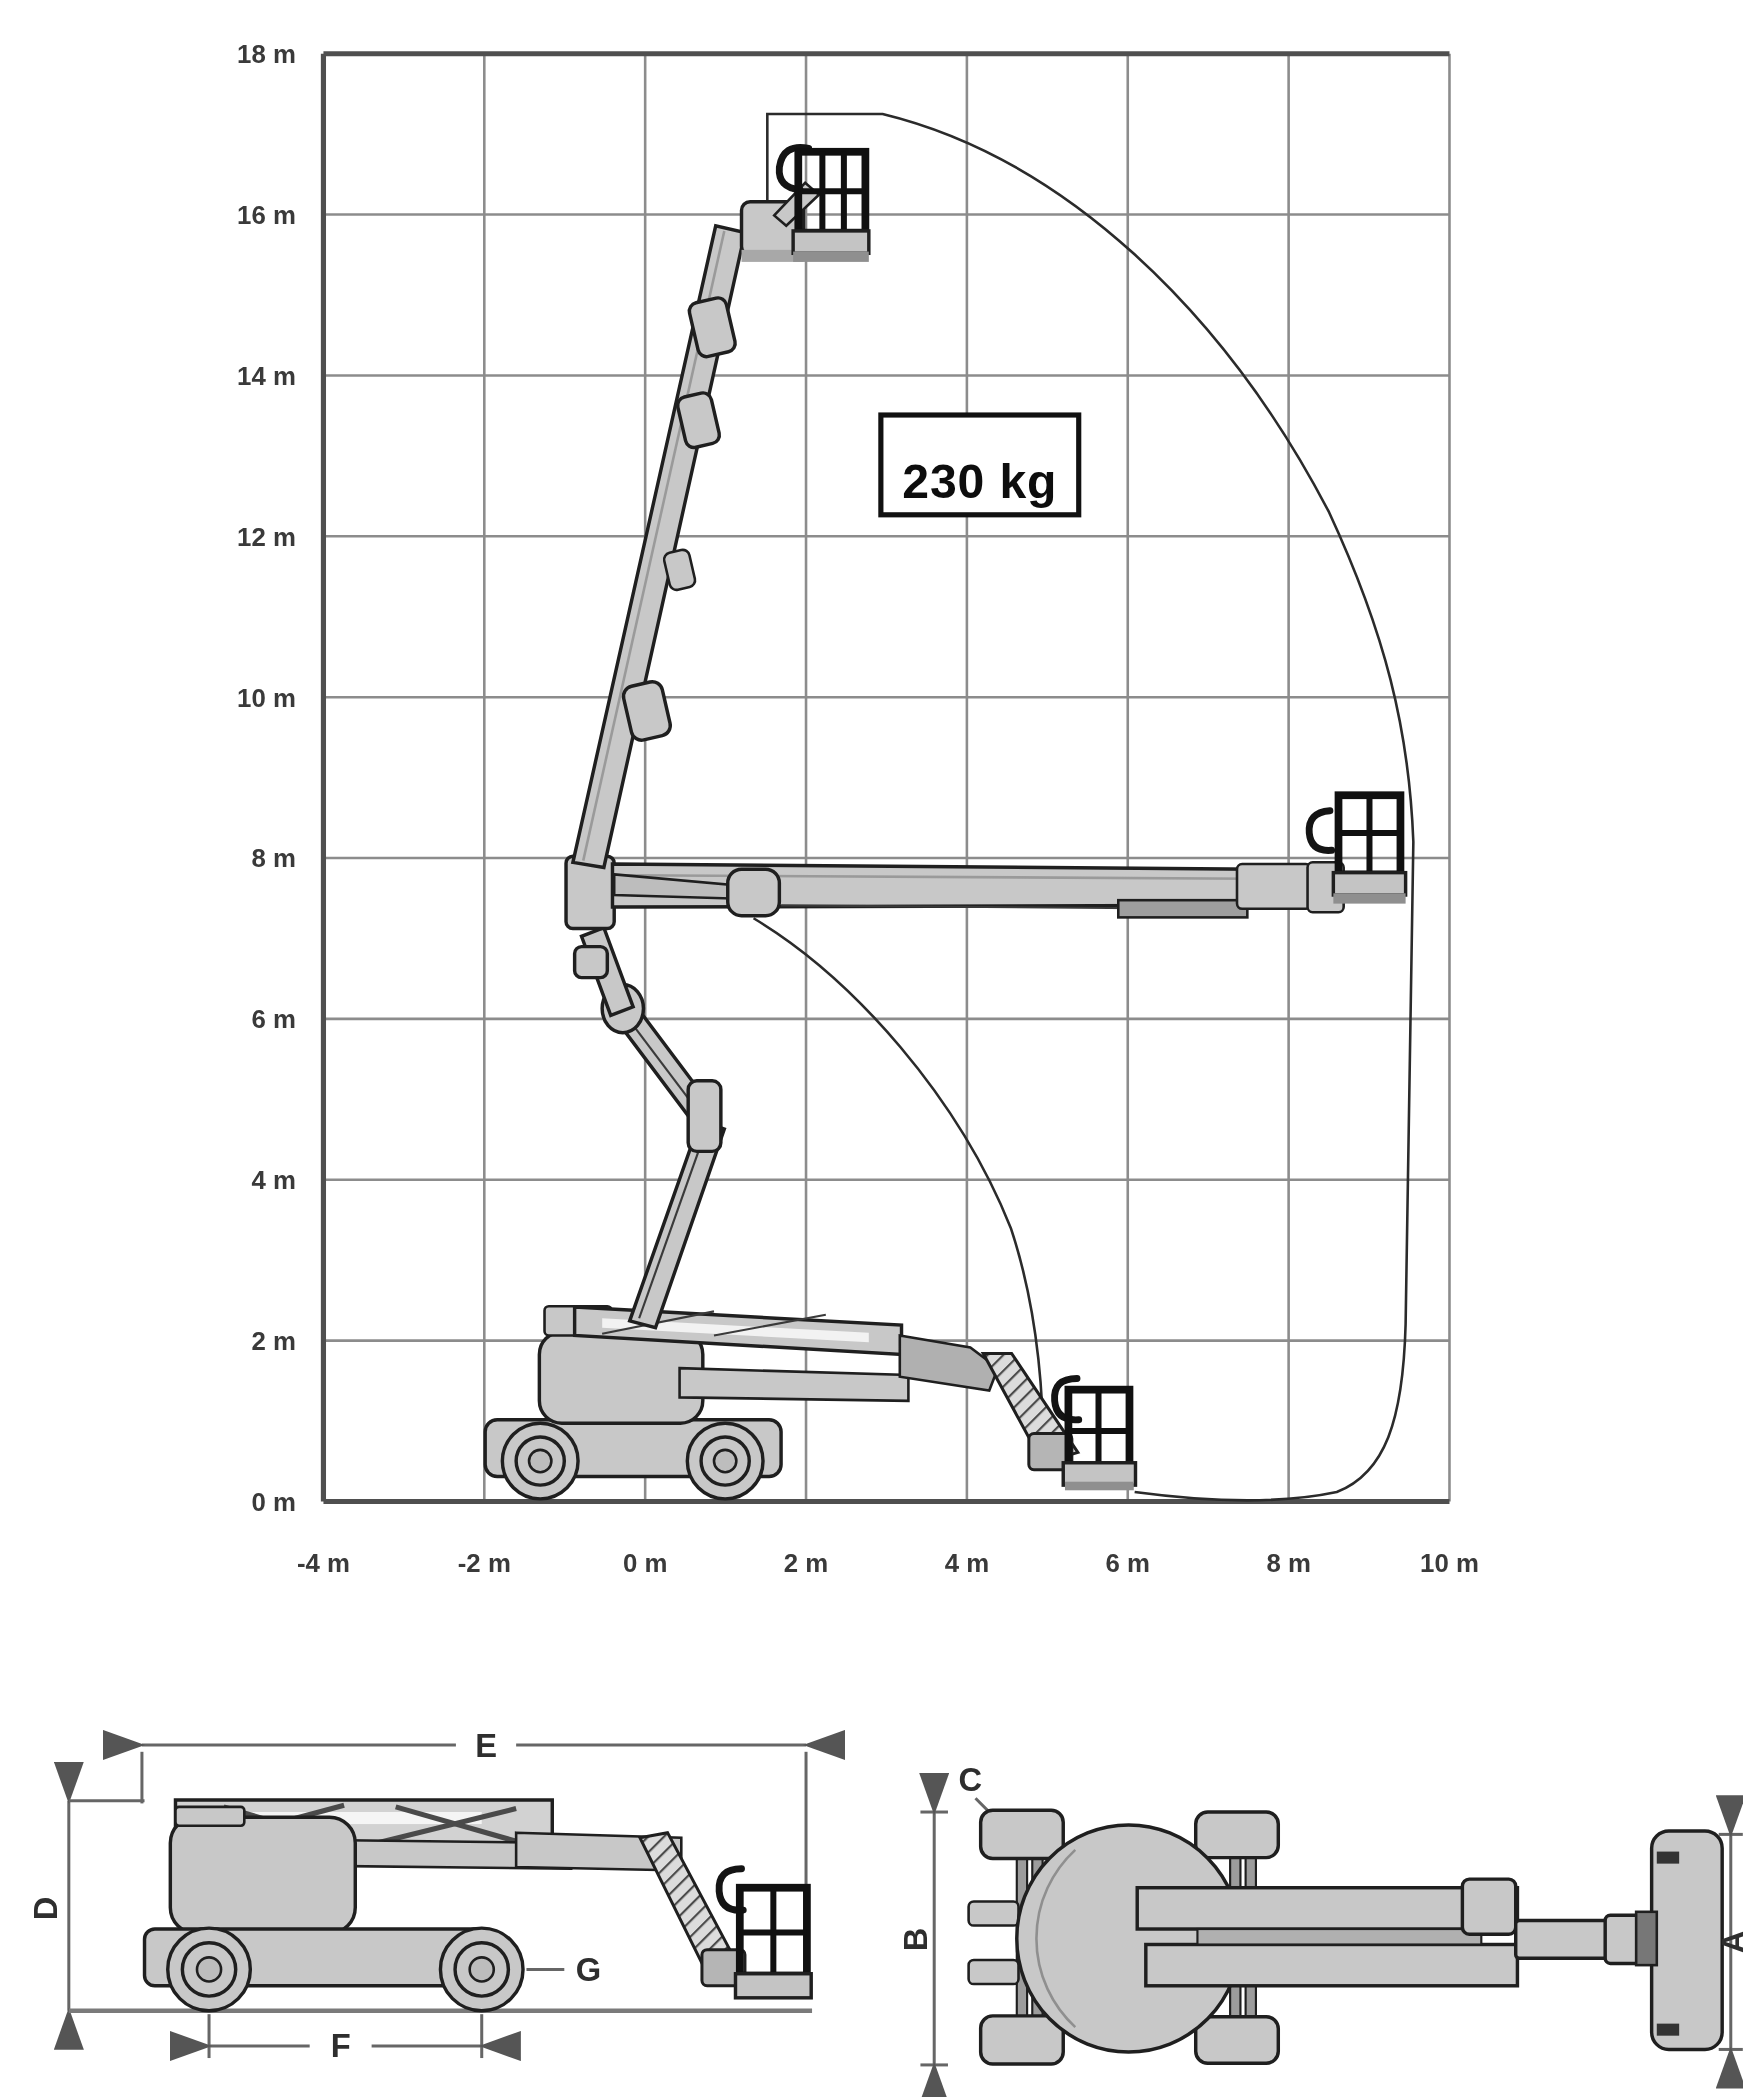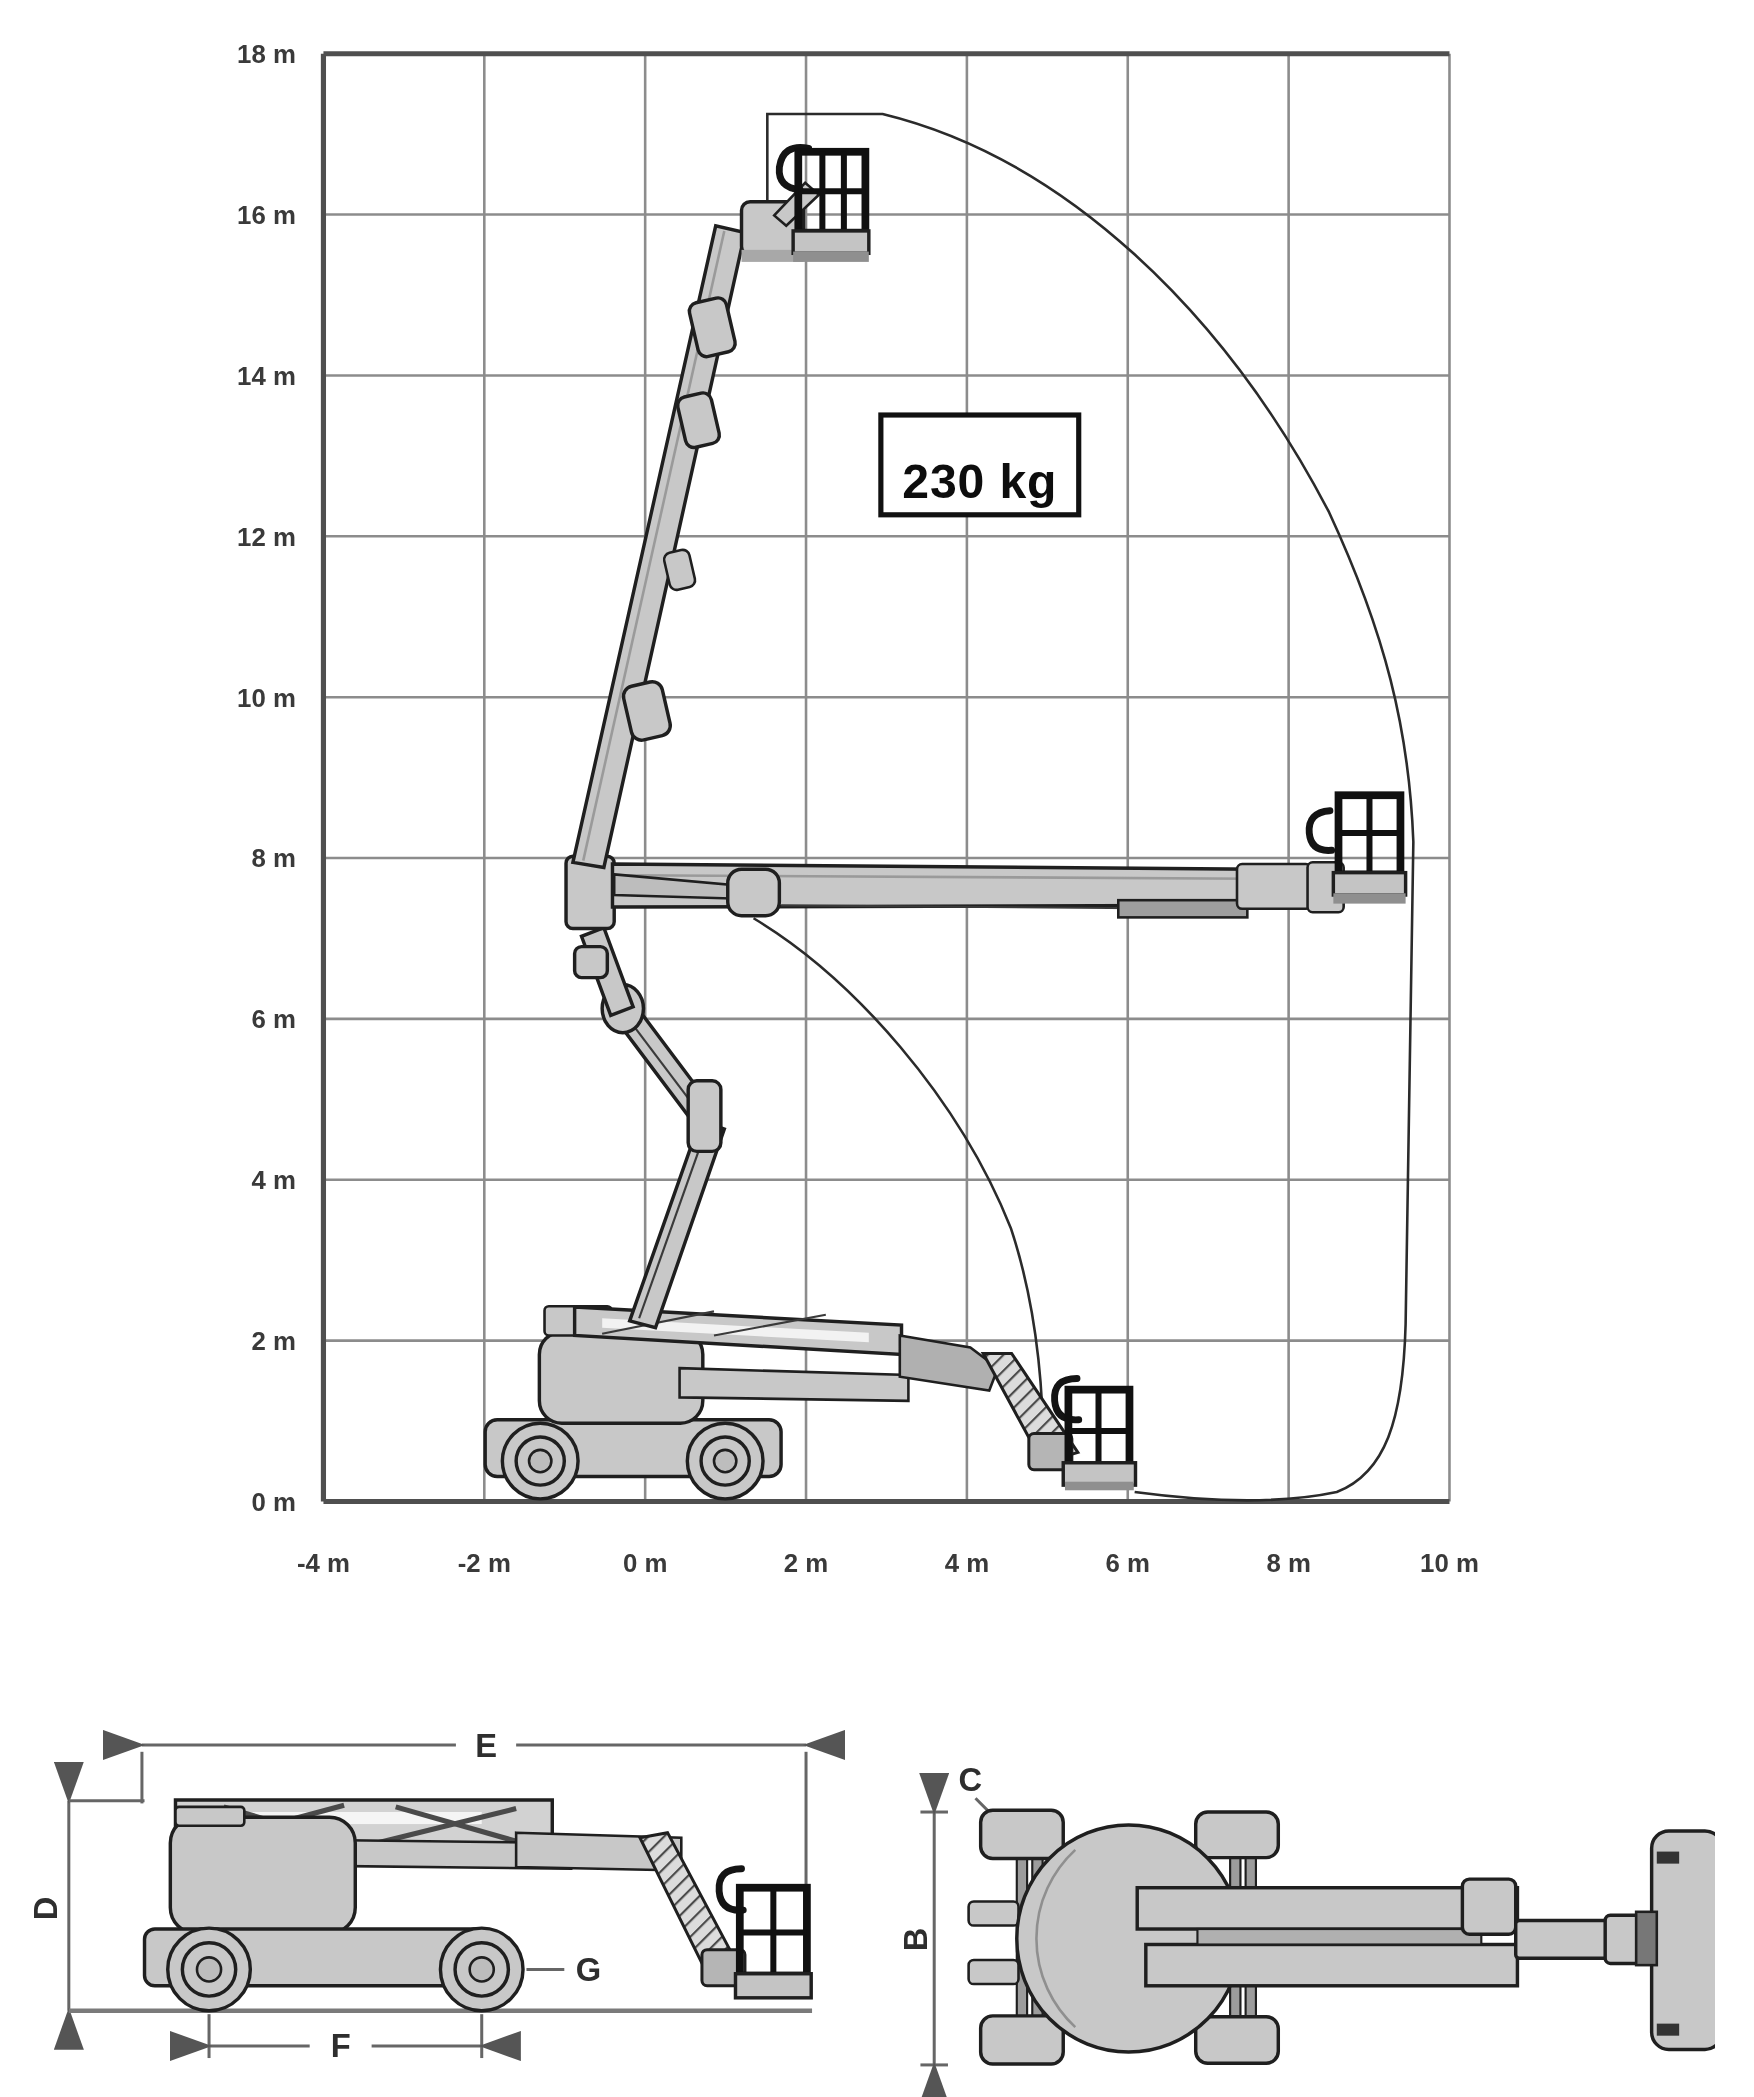--- a/index.html
+++ b/index.html
@@ -1,17 +1,17 @@
 <!DOCTYPE html>
 <html style="font-size:13.8px"><head>
 <meta charset="utf-8">
 <style>
   html,body{margin:0;padding:0;background:#ffffff;}
   .page{position:relative;width:1715px;height:2098px;background:#ffffff;overflow:hidden;
-        font-family:"Liberation Sans",sans-serif;}
+        font-family:"Liberation Sans",sans-serif;padding-left:28px;}
   svg{position:absolute;left:0;top:0;}
   .grid{stroke:#8c8c8c;stroke-width:3;}
   .grid-border{stroke:#4f4f4f;stroke-width:6;}
   .axis-label{font-family:"Liberation Sans",sans-serif;font-size:30px;font-weight:700;fill:#3a3a3a;}
   .cap-text{font-family:"Liberation Sans",sans-serif;font-size:56px;font-weight:800;fill:#0d0d0d;letter-spacing:1px;}
   .dim-letter{font-family:"Liberation Sans",sans-serif;font-size:38px;font-weight:700;fill:#2e2e2e;}
   .part{fill:#c8c8c8;stroke:#1f1f1f;stroke-width:4;}
   .part-thin{fill:#c8c8c8;stroke:#1f1f1f;stroke-width:3;}
   .part-dark{fill:#b0b0b0;stroke:#1f1f1f;stroke-width:3;}
   .rail{fill:none;stroke:#101010;stroke-width:9;}

